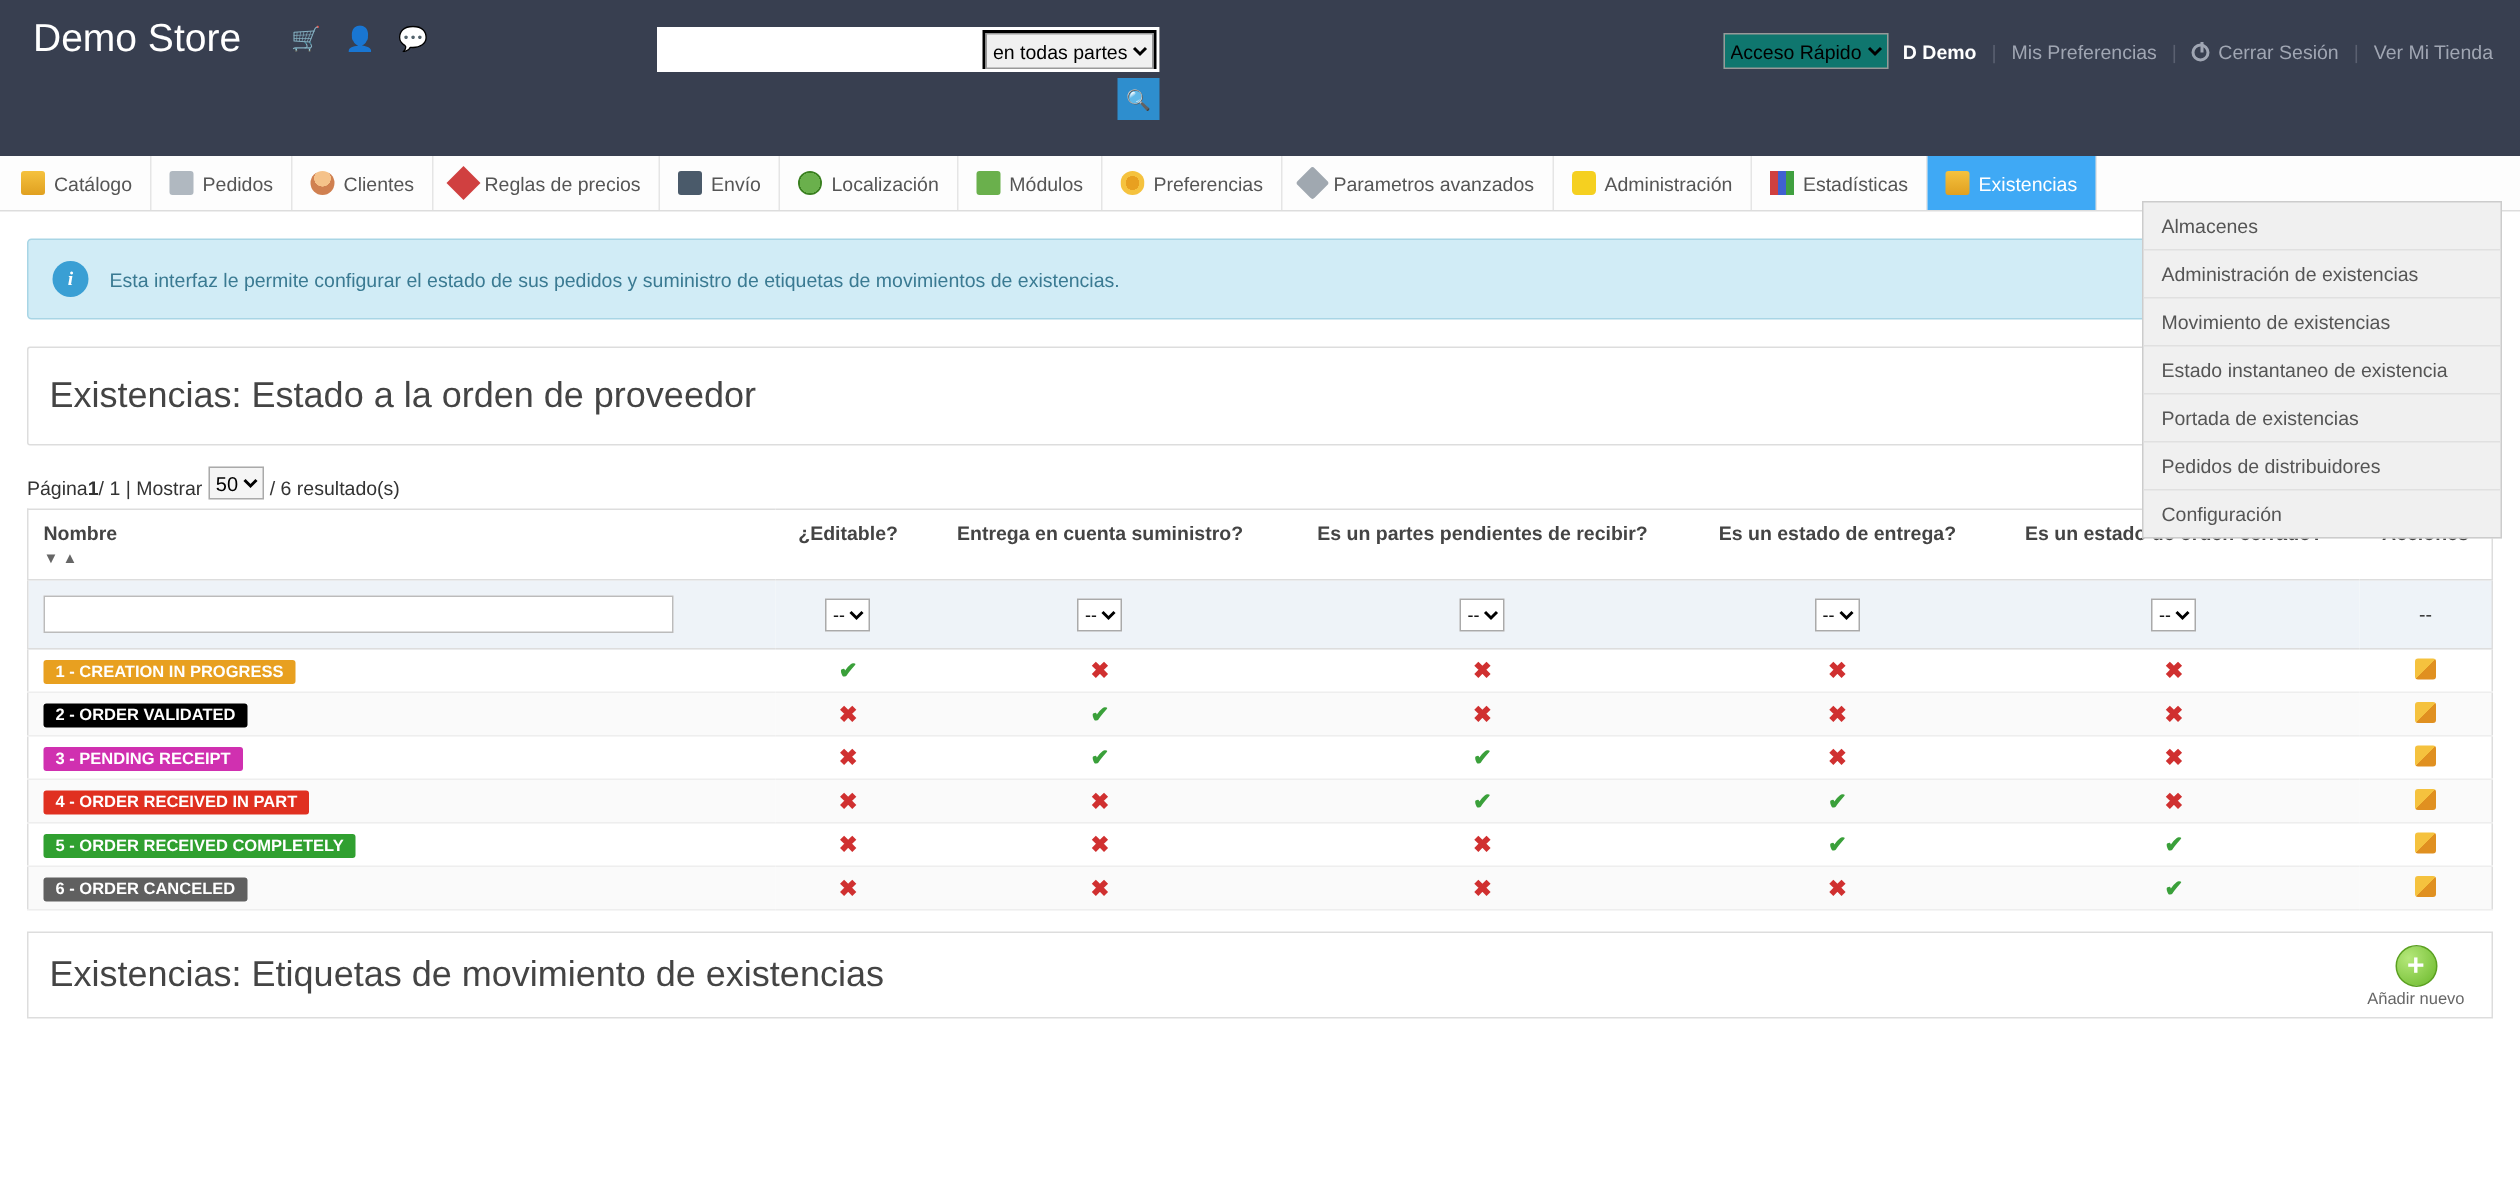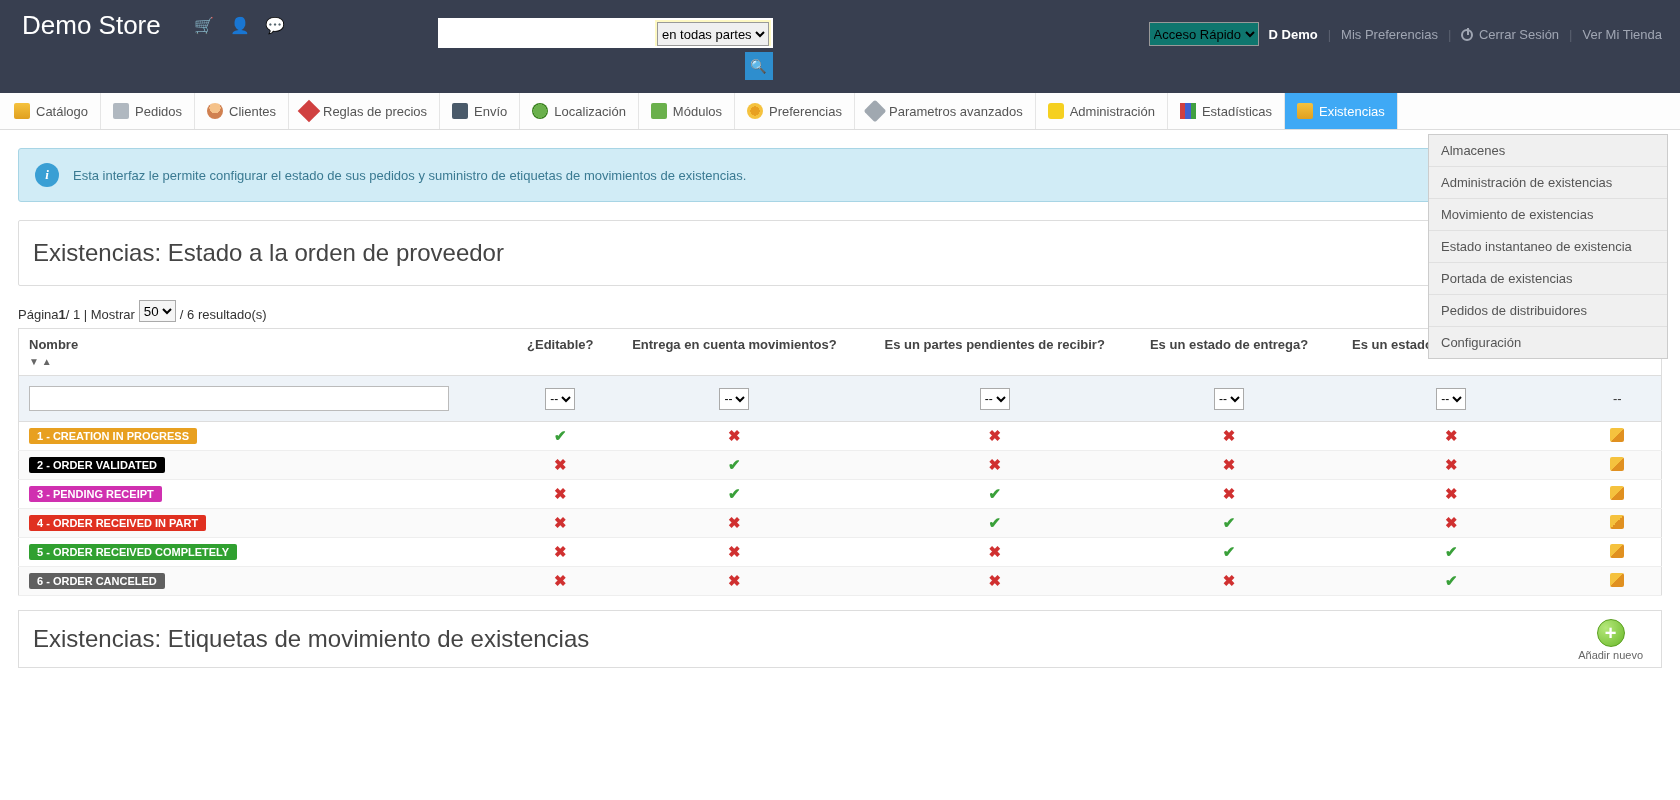--- a/index.html
+++ b/index.html
@@ -1,22 +1,22 @@
 <!DOCTYPE html>
 <html><head>
 <meta charset="utf-8">
 <style>
 * { box-sizing: border-box; margin: 0; padding: 0; }
 body { font-family: Arial, Helvetica, sans-serif; font-size: 13px; color: #333; background: #fff; }
-.topbar { background: #383f50; color: #fff; height: 93px; padding: 10px 22px 0 22px; position: relative; }
+.topbar { background: #383f50; color: #fff; height: 104px; padding: 10px 22px 0 22px; position: relative; }
 .brand { font-size: 26px; font-weight: normal; color: #fff; display: inline-block; vertical-align: middle; }
 .top-icons { display: inline-block; margin-left: 30px; vertical-align: middle; }
 .top-icons span { display: inline-block; width: 20px; height: 20px; margin-right: 12px; color: #ccc; font-size: 16px; }
 .search-wrap { position: absolute; left: 438px; top: 18px; }
-.search-box { display: flex; border: 2px solid #fff; background: #fef9c3; width: 335px; height: 30px; }
+.search-box { display: flex; border: 2px solid #fff; background: #000000; width: 335px; height: 30px; }
 .search-input { flex: 1; border: none; padding: 2px 6px; font-size: 13px; }
 .search-scope { border: 1px solid #999; font-size: 13px; background: #f0f0f0; height: 24px; margin: 2px; }
 .search-btn { width: 28px; height: 28px; background: #2e8ece; color: #fff; border: none; margin-top: 4px; margin-left: 307px; display: flex; align-items: center; justify-content: center; cursor: pointer; }
 .top-right { position: absolute; right: 18px; top: 22px; color: #a0a6b3; font-size: 13px; display: flex; align-items: center; gap: 10px; }
 .top-right select { background: #0f766e; border: 1px solid #999; font-size: 13px; height: 24px; }
 .top-right .user { color: #fff; font-weight: bold; }
 .top-right a { color: #a0a6b3; text-decoration: none; cursor: pointer; }
 .top-right .sep { color: #5a6070; }
 .power-icon { display: inline-block; width: 12px; height: 12px; border: 2px solid #a0a6b3; border-radius: 50%; position: relative; margin-right: 2px; vertical-align: -2px; }
 .power-icon::after { content: ''; position: absolute; left: 4px; top: -3px; width: 2px; height: 7px; background: #a0a6b3; }
@@ -188,21 +188,21 @@
   </div>
 
   <table class="grid">
     <thead>
       <tr>
         <th>
           <span>Nombre</span>
           <div class="sort-arrows">▼ ▲</div>
         </th>
         <th>¿Editable?</th>
-        <th>Entrega en cuenta movimientos?</th>
+        <th>Entrega en cuenta suministro?</th>
         <th>Es un partes pendientes de recibir?</th>
         <th>Es un estado de entrega?</th>
         <th>Es un estado de orden cerrado?</th>
         <th>Acciones</th>
       </tr>
     </thead>
     <tbody id="tbody">
       <tr class="filter-row">
         <td><input class="filter-input" type="text" style=""></td>
         <td><select class="filter-sel"><option>--</option></select></td>

